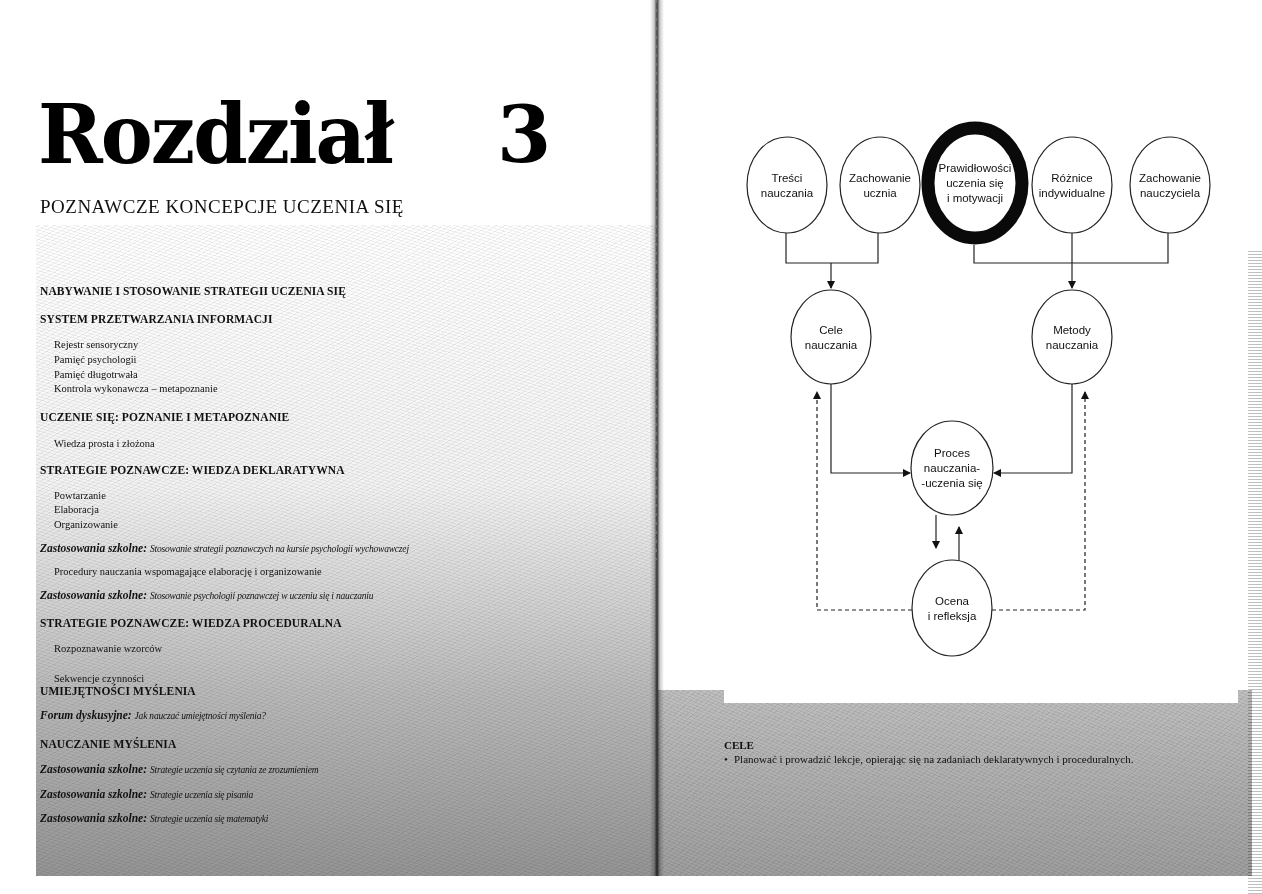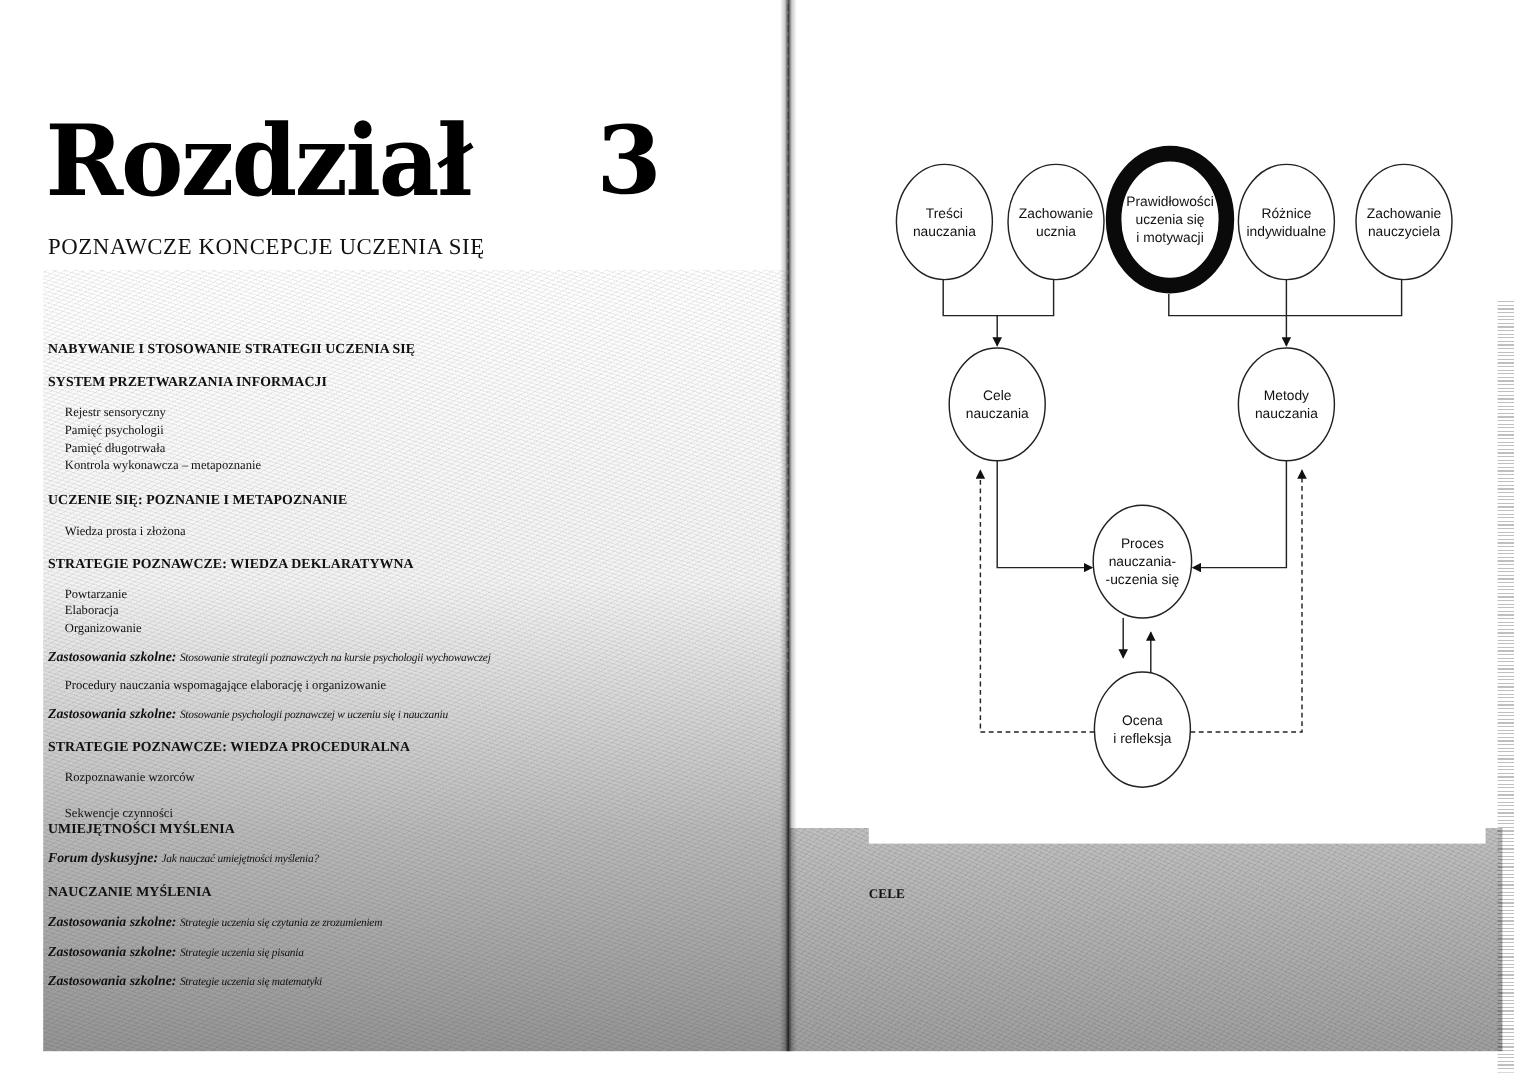--- a/index.html
+++ b/index.html
@@ -209,14 +209,15 @@
           <text x="228" y="514.5" class="node-label">Ocena</text>
           <text x="228" y="529.5" class="node-label">i refleksja</text>
         </g>
       </g>
   </svg>
 </div>
 
 <div class="goals">
   <div class="goals-title">CELE</div>
   <ul id="goals-list">
+      <li>Planować i prowadzić lekcje, opierając się na zadaniach deklaratywnych i proceduralnych.</li>
     </ul>
 </div>
 
 </body></html>

